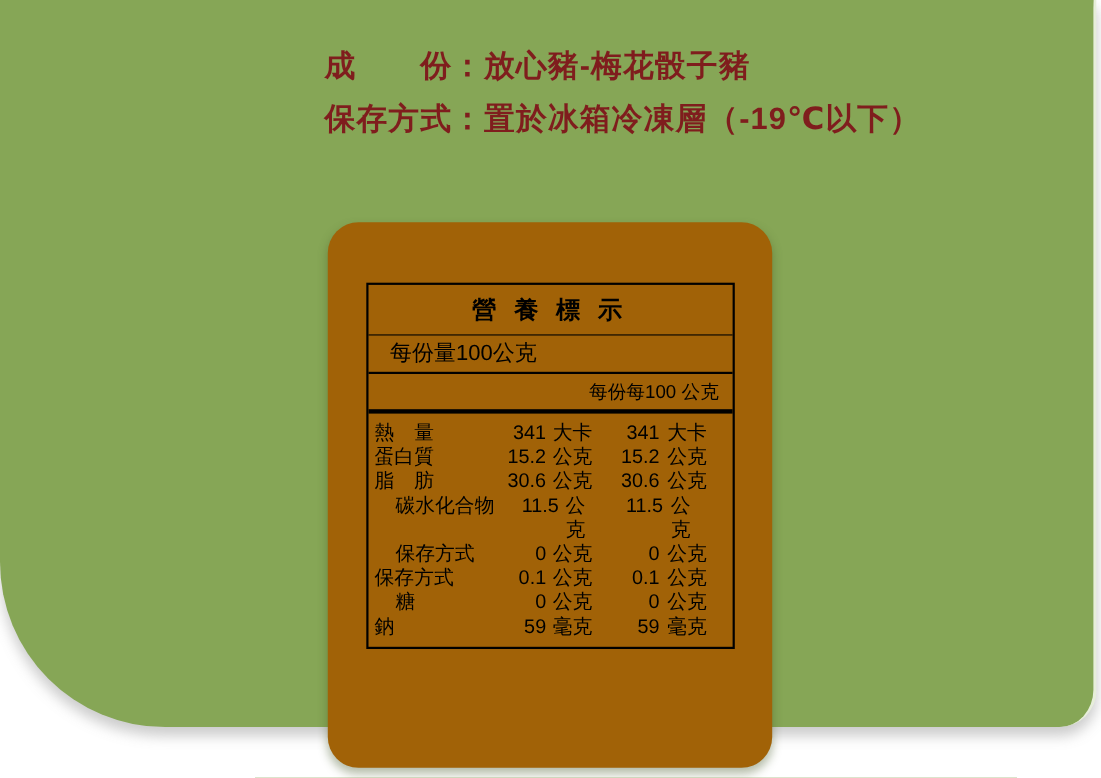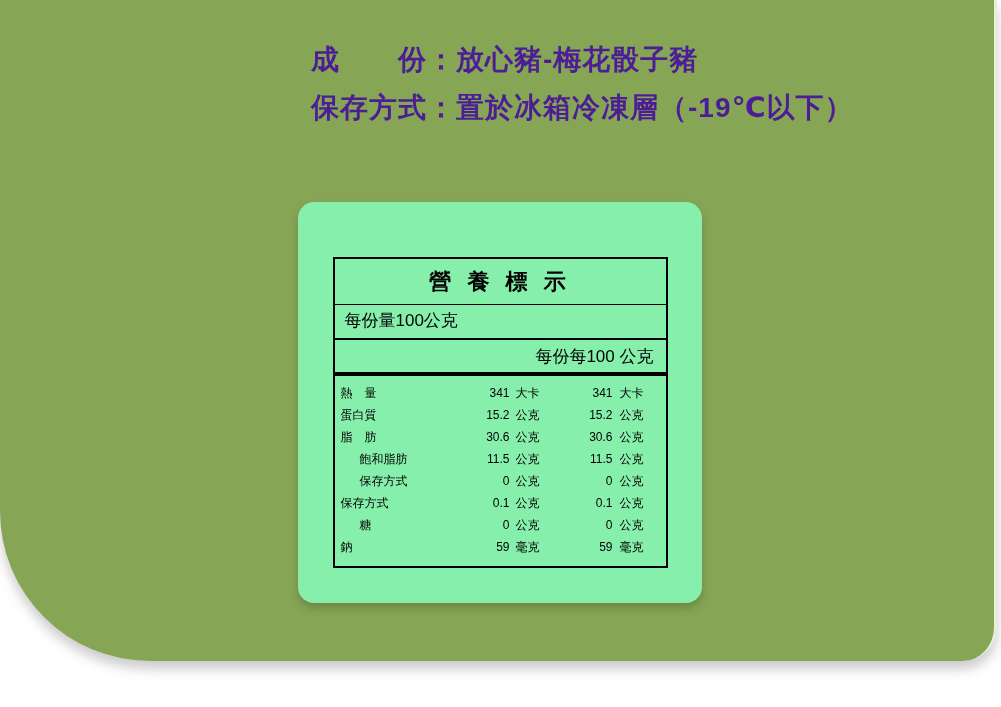--- a/index.html
+++ b/index.html
@@ -13,48 +13,48 @@
     position:absolute;top:0;left:0;
     width:994px;height:661px;
     background:#86A656;
     border-right:3px solid #E7EEDA;
     border-radius:0 0 34px 150px;
     box-shadow:0 8px 12px rgba(110,110,110,0.35);
   }
   
   .info-block{
     position:absolute;left:295px;top:36px;
-    color:#4c1d95;font-weight:bold;font-size:28px;
-    line-height:48px;letter-spacing:1px;white-space:nowrap;margin-left:16px;
+    color:#7f1d1d;font-weight:bold;font-size:28px;
+    line-height:48px;letter-spacing:1px;white-space:nowrap;
   }
   
   .nutrition-card{
     position:absolute;left:298px;top:202px;
-    width:404px;height:401px;
-    background:#86efac;border-radius:16px;
+    width:404px;height:496px;
+    background:#a16207;border-radius:28px;
     box-shadow:0 5px 9px rgba(70,90,40,0.40);
   }
   
   .ntable{
     width:335px;margin:55px auto 0;
     border:2px solid #000;color:#000;box-sizing:border-box;
   }
   .n-title{
     text-align:center;font-weight:bold;font-size:22px;
     letter-spacing:5px;padding:8px 0 7px;
     border-bottom:1px solid #000;
   }
-  .n-serving{padding:5px 10px 6px;border-bottom:2px solid #000;font-size:17px;line-height:22px;}
+  .n-serving{padding:5px 20px 6px;border-bottom:2px solid #000;font-size:20px;line-height:22px;}
   .n-colhdr{
     display:flex;justify-content:flex-end;align-items:center;
     font-size:17px;padding:5px 12px 4px 6px;text-align:center;
   }
   .n-colhdr .h2{}
   .n-rule{height:4px;background:#000;}
-  .n-body{padding:6px 7px 8px 6px;font-size:12px;line-height:22px;}
+  .n-body{padding:6px 20px 8px 6px;font-size:18px;line-height:22px;}
   .n-row{display:flex;align-items:baseline;}
   .n-row .lbl{flex:1;white-space:nowrap;}
   .n-row.indent .lbl{padding-left:19px;}
   .num1{width:64px;text-align:right;}
   .unit1{width:45px;padding-left:6px;box-sizing:border-box;}
   .num2{width:58px;text-align:right;}
   .unit2{width:46px;padding-left:7px;box-sizing:border-box;}
 </style>
 </head>
 <body>
@@ -102,21 +102,21 @@
 
         <div class="n-row">
           <span class="lbl">脂　肪</span>
           <span class="num1">30.6</span>
           <span class="unit1">公克</span>
           <span class="num2">30.6</span>
           <span class="unit2">公克</span>
         </div>
 
         <div class="n-row indent">
-          <span class="lbl">飽和脂肪</span>
+          <span class="lbl">碳水化合物</span>
           <span class="num1">11.5</span>
           <span class="unit1">公克</span>
           <span class="num2">11.5</span>
           <span class="unit2">公克</span>
         </div>
 
         <div class="n-row indent">
           <span class="lbl">保存方式</span>
           <span class="num1">0</span>
           <span class="unit1">公克</span>

